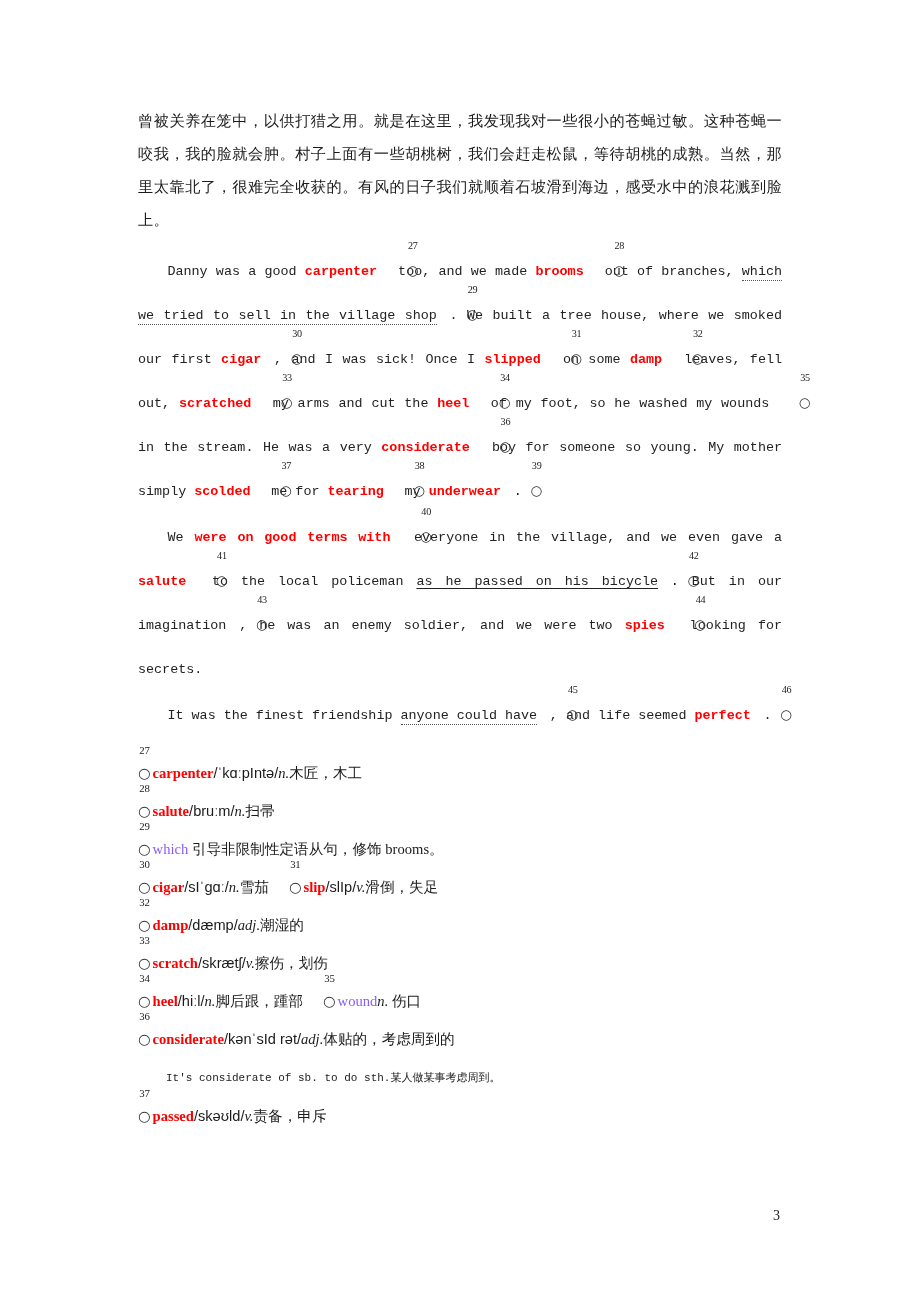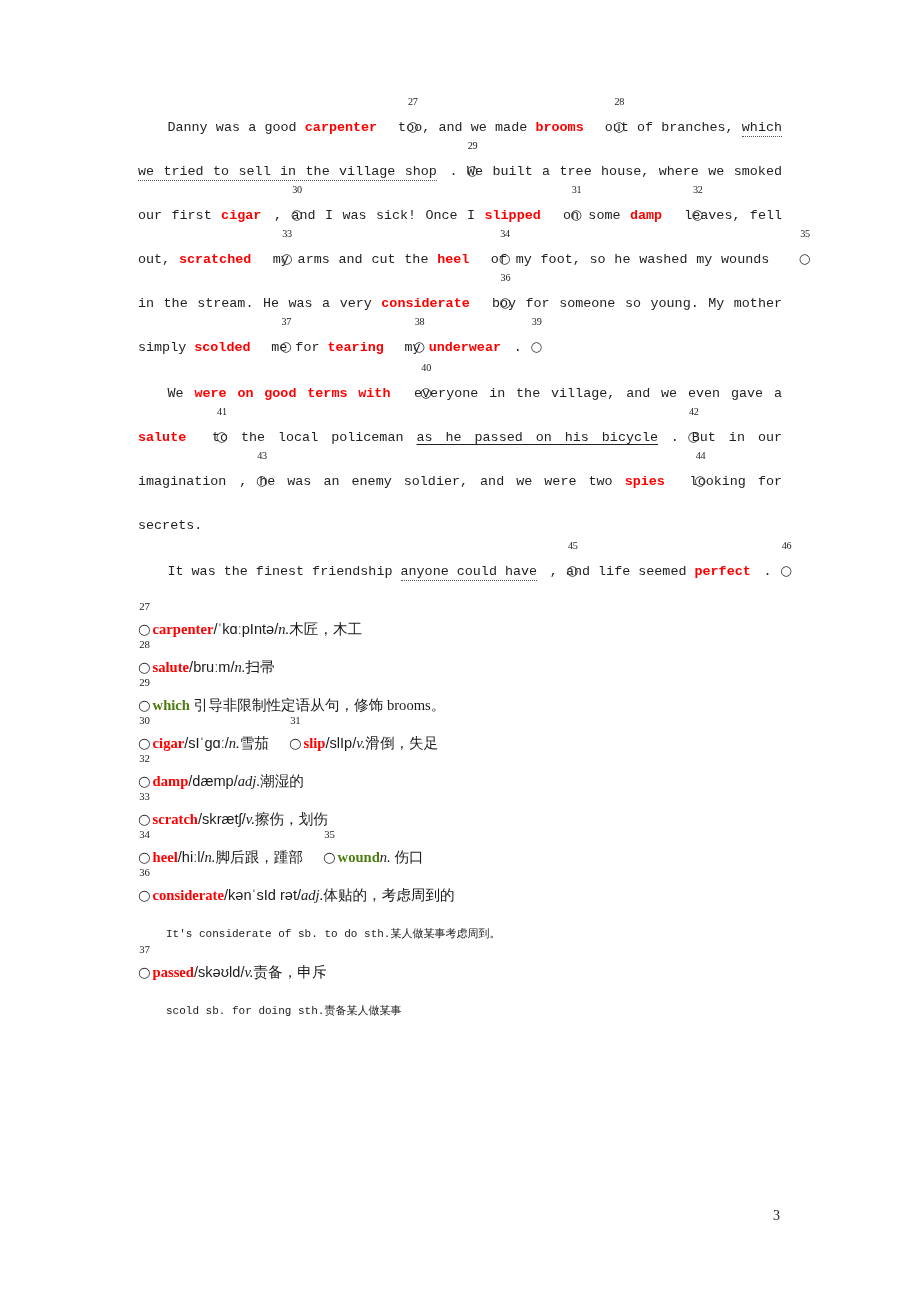--- a/index.html
+++ b/index.html
@@ -129,22 +129,22 @@
     font-size: 0.74em;
     line-height: 1;
     color: #1b1b1b;
     letter-spacing: -0.3px;
   }
   .note-word {
     color: #ff0000;
     font-weight: bold;
   }
   .note-word.plain {
-    color: #4d7c0f;
-    font-weight: bold;
+    color: #8b5cf6;
+    font-weight: normal;
     text-align: center;
   }
   .phon {
     font-family: Liberation Sans, sans-serif;
     color: #1b1b1b;
   }
   .pos {
     font-style: italic;
     font-family: "Liberation Serif", "DejaVu Serif", serif;
   }
@@ -162,20 +162,21 @@
     font-size: 14px;
     color: #1b1b1b;
   }
 </style>
 </head>
 <body>
 
 <div class="page">
   <div class="content">
 
+    <p class="cn-para">曾被关养在笼中，以供打猎之用。就是在这里，我发现我对一些很小的苍蝇过敏。这种苍蝇一咬我，我的脸就会肿。村子上面有一些胡桃树，我们会赶走松鼠，等待胡桃的成熟。当然，那里太靠北了，很难完全收获的。有风的日子我们就顺着石坡滑到海边，感受水中的浪花溅到脸上。</p>
 
     <p class="en-para first-line-indent pblock">
       <span>Danny was a good </span><span class="kw">carpenter</span><span class="mk"><span class="ring">○</span><span class="num">27</span></span><span> too, and we made </span><span class="kw">brooms</span><span class="mk"><span class="ring">○</span><span class="num">28</span></span><span> out of branches, </span><span class="u-dot">which we tried to sell in the village shop</span><span class="mk"><span class="ring">○</span><span class="num">29</span></span><span>. We built a tree house, where we smoked our first </span><span class="kw">cigar</span><span class="mk"><span class="ring">○</span><span class="num">30</span></span><span>,   and I was sick! Once I </span><span class="kw">slipped</span><span class="mk"><span class="ring">○</span><span class="num">31</span></span><span> on some </span><span class="kw">damp</span><span class="mk"><span class="ring">○</span><span class="num">32</span></span><span> leaves, fell out, </span><span class="kw">scratched</span><span class="mk"><span class="ring">○</span><span class="num">33</span></span><span> my arms and cut the </span><span class="kw">heel</span><span class="mk"><span class="ring">○</span><span class="num">34</span></span><span> of my foot, so he washed my wounds</span><span class="mk"><span class="ring">○</span><span class="num">35</span></span><span> in the stream. He was a very </span><span class="kw">considerate</span><span class="mk"><span class="ring">○</span><span class="num">36</span></span><span> boy for someone so young. My mother simply </span><span class="kw">scolded</span><span class="mk"><span class="ring">○</span><span class="num">37</span></span><span> me for </span><span class="kw">tearing</span><span class="mk"><span class="ring">○</span><span class="num">38</span></span><span> my </span><span class="kw">underwear</span><span class="mk"><span class="ring">○</span><span class="num">39</span></span><span>.</span>
     </p>
 
     <p class="en-para first-line-indent pblock">
       <span>We </span><span class="kw">were on good terms with</span><span class="mk"><span class="ring">○</span><span class="num">40</span></span><span> everyone in the village, and we even gave a </span><span class="kw">salute</span><span class="mk"><span class="ring">○</span><span class="num">41</span></span><span> to the local policeman </span><span class="u-solid">as he passed on his bicycle</span><span class="mk"><span class="ring">○</span><span class="num">42</span></span><span>. But in our imagination</span><span class="mk"><span class="ring">○</span><span class="num">43</span></span><span>, he was an enemy soldier, and we were two </span><span class="kw">spies</span><span class="mk"><span class="ring">○</span><span class="num">44</span></span><span> looking for secrets.</span>
     </p>
 
     <p class="en-para first-line-indent pblock">
@@ -186,19 +187,18 @@
         <div class="note-line"><span class="nmk"><span class="ring">○</span><span class="num">27</span></span><span class="note-word">carpenter</span><span class="phon">/ˈkɑːpIntə/</span><span class="pos">n.</span><span class="gloss">木匠，木工</span></div>
         <div class="note-line"><span class="nmk"><span class="ring">○</span><span class="num">28</span></span><span class="note-word">salute</span><span class="phon">/bruːm/</span><span class="pos">n.</span><span class="gloss">扫帚</span></div>
         <div class="note-line"><span class="nmk"><span class="ring">○</span><span class="num">29</span></span><span class="note-word plain">which</span><span class="gloss"> 引导非限制性定语从句，修饰 brooms。</span></div>
         <div class="note-line"><span class="nmk"><span class="ring">○</span><span class="num">30</span></span><span class="note-word">cigar</span><span class="phon">/sIˈgɑː/</span><span class="pos">n.</span><span class="gloss">雪茄</span><span class="gap"></span><span class="nmk"><span class="ring">○</span><span class="num">31</span></span><span class="note-word">slip</span><span class="phon">/slIp/</span><span class="pos">v.</span><span class="gloss">滑倒，失足</span></div>
         <div class="note-line"><span class="nmk"><span class="ring">○</span><span class="num">32</span></span><span class="note-word">damp</span><span class="phon">/dæmp/</span><span class="pos">adj.</span><span class="gloss">潮湿的</span></div>
         <div class="note-line"><span class="nmk"><span class="ring">○</span><span class="num">33</span></span><span class="note-word">scratch</span><span class="phon">/skrætʃ/</span><span class="pos">v.</span><span class="gloss">擦伤，划伤</span></div>
         <div class="note-line"><span class="nmk"><span class="ring">○</span><span class="num">34</span></span><span class="note-word">heel</span><span class="phon">/hiːl/</span><span class="pos">n.</span><span class="gloss">脚后跟，踵部</span><span class="gap"></span><span class="nmk"><span class="ring">○</span><span class="num">35</span></span><span class="note-word plain">wound</span><span class="pos">n.</span><span class="gloss"> 伤口</span></div>
         <div class="note-line"><span class="nmk"><span class="ring">○</span><span class="num">36</span></span><span class="note-word">considerate</span><span class="phon">/kənˈsId  rət/</span><span class="pos">adj.</span><span class="gloss">体贴的，考虑周到的</span></div>
         <div class="note-line mono-ex"><span>It's considerate of sb. to do sth.</span><span class="gloss">某人做某事考虑周到。</span></div>
         <div class="note-line"><span class="nmk"><span class="ring">○</span><span class="num">37</span></span><span class="note-word">passed</span><span class="phon">/skəʊld/</span><span class="pos">v.</span><span class="gloss">责备，申斥</span></div>
-        <div class="note-line mono-ex"><span>scold sb. for doing sth.</span><span class="gloss">责备某人做某事</span></div>
       </div>
 
   </div>
 
   <div class="page-number">3</div>
 </div>
 
 </body></html>

